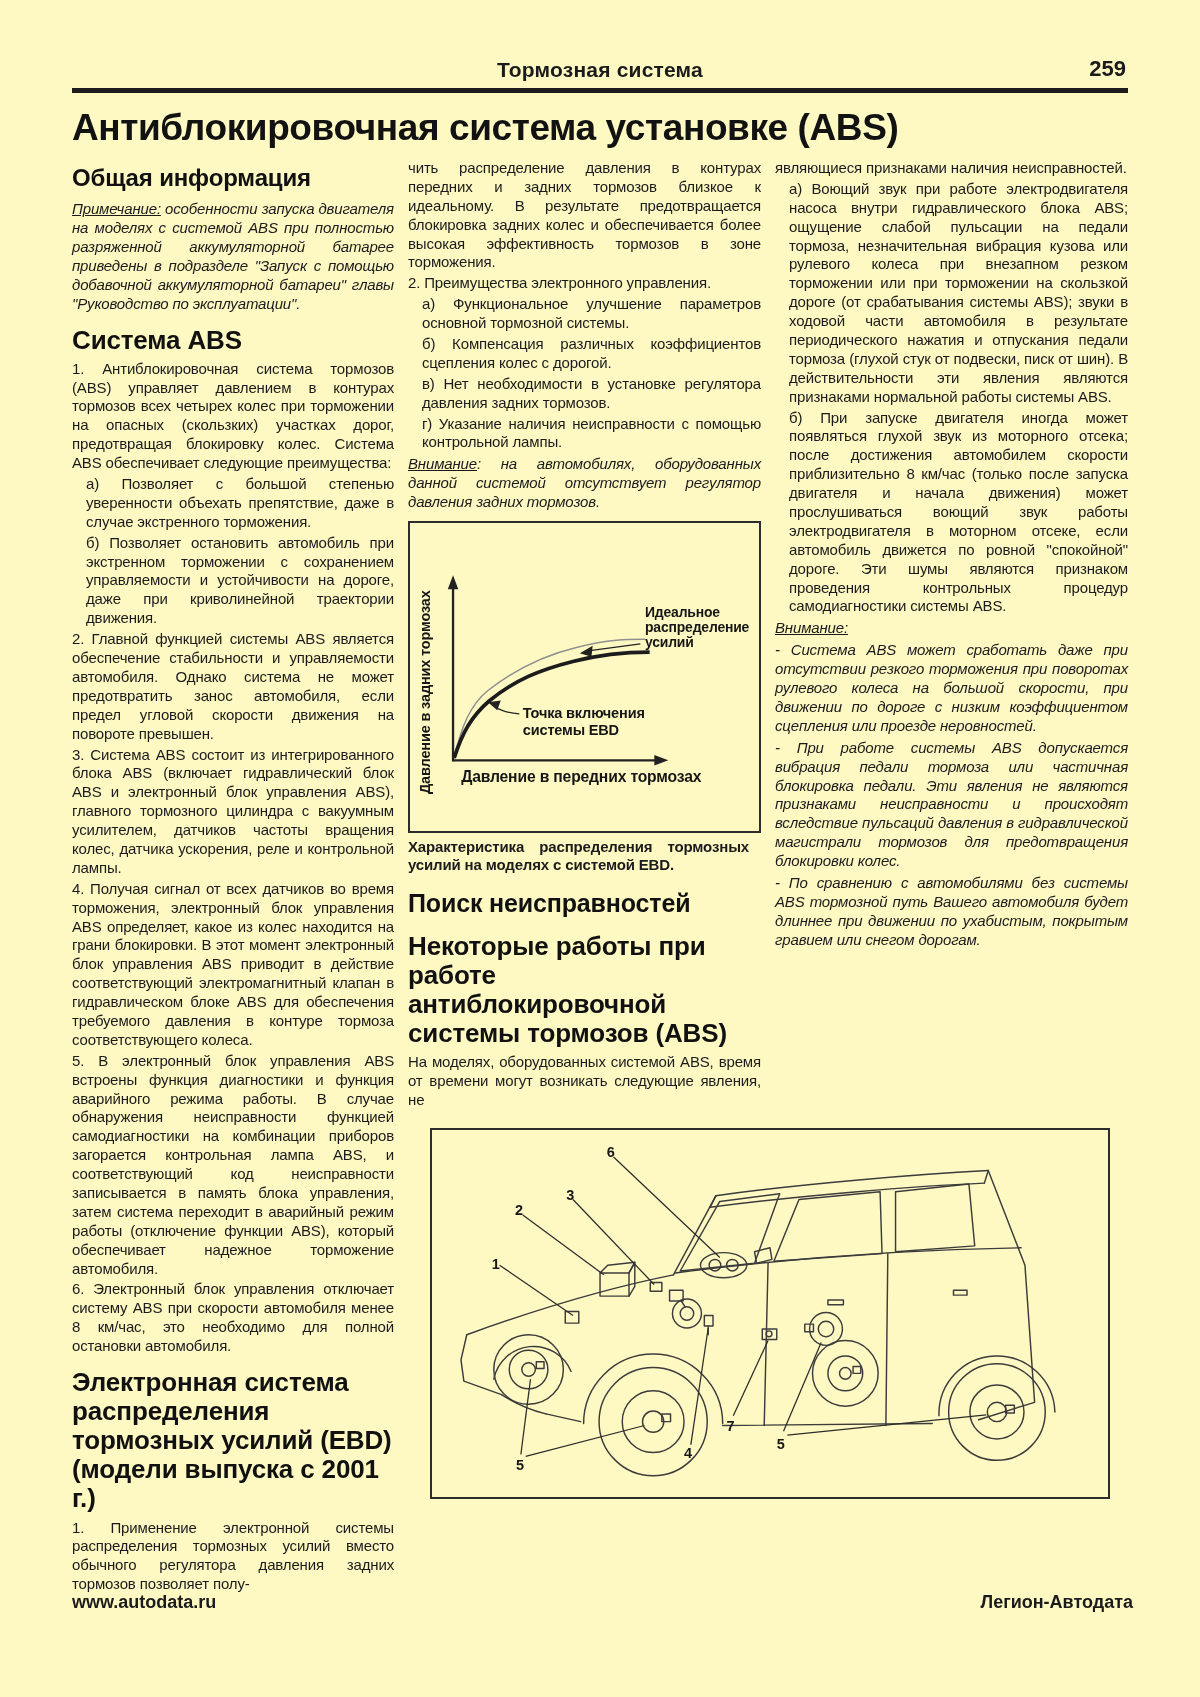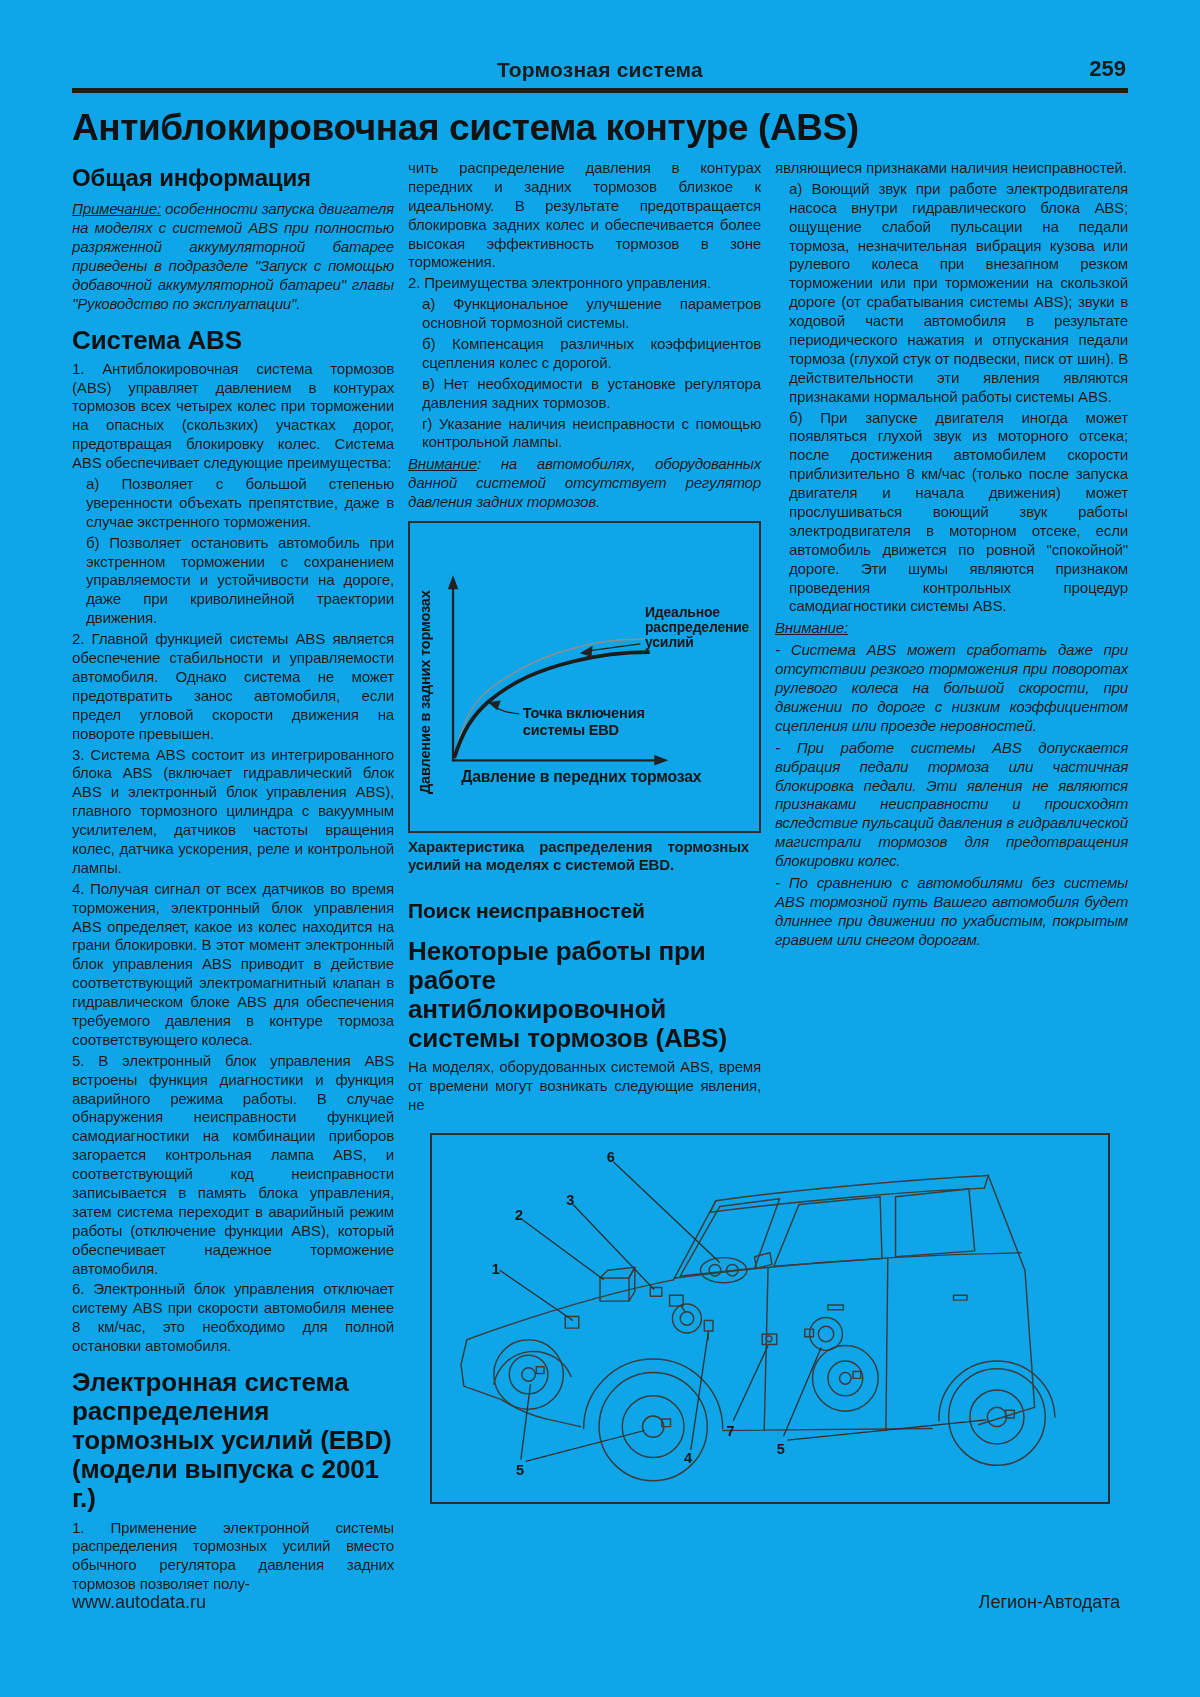--- a/index.html
+++ b/index.html
@@ -1,18 +1,18 @@
 <!DOCTYPE html>
 <html lang="ru"><head>
 <meta charset="utf-8">
 <style>
   html,body{margin:0;padding:0;background:#e9e8e4;}
   .page{
     position:relative;width:1200px;height:1697px;margin:0 auto;
-    background:#0ea5e9;color:#1b1b1b;overflow:hidden;
+    background:#fef9c3;color:#1b1b1b;overflow:hidden;
     font-family:"Liberation Sans","DejaVu Sans",sans-serif;
     -webkit-font-smoothing:antialiased;
   }
   .pagehead{
     display:flex;align-items:flex-end;justify-content:space-between;
     padding:56px 74px 6px 74px;font-weight:bold;
   }
   .ph-spacer{width:90px;}
   .ph-title{font-size:21px;letter-spacing:.2px;}
   .ph-num{font-size:22px;width:90px;text-align:right;}
@@ -26,53 +26,53 @@
   .col1{flex:0 0 322px;}
   .right{flex:1;min-width:0;}
   .cols{display:flex;gap:14px;align-items:flex-start;}
   .cols .col{flex:1;min-width:0;}
   p{margin:0 0 2px 0;text-align:justify;}
   .sub{padding-left:14px;}
   .note,.attn{font-style:italic;}
   .attn{margin-top:3px;}
   .ul{text-decoration:underline;}
   h2{font-size:24px;margin:4px 0 7px 0;color:#111;}
-  h2.h-trouble{font-size:21px;margin:24px 0 10px 0;}
+  h2.h-trouble{font-size:25px;margin:14px 0 10px 0;}
   h3{font-size:26px;line-height:1.12;margin:12px 0 5px 0;color:#111;}
   .chartfig{margin:9px 0 5px 0;border:2px solid #2d2d2d;background:transparent;}
   .chartfig svg{display:block;width:100%;height:auto;}
   .chartcaption{font-weight:bold;margin:3px 12px 8px 0;line-height:1.2;}
   .carfig{margin:16px 0 0 22px;width:676px;border:2px solid #2d2d2d;background:transparent;}
   .carfig svg{display:block;width:100%;height:auto;}
   .carcaption{
     font-weight:bold;font-size:16.5px;line-height:1.28;
     margin:9px 0 0 22px;width:676px;text-align:justify;
   }
   .pagefoot{
-    position:absolute;left:72px;right:80px;top:1592px;
-    display:flex;justify-content:space-between;font-weight:normal;font-size:18px;
+    position:absolute;left:72px;right:67px;top:1592px;
+    display:flex;justify-content:space-between;font-weight:bold;font-size:18px;
   }
   svg text{font-family:"Liberation Sans","DejaVu Sans",sans-serif;fill:#161616;}
   .lineart{stroke:#3c3c3c;fill:none;stroke-width:1.5;stroke-linecap:round;stroke-linejoin:round;}
   .leader{stroke:#2d2d2d;fill:none;stroke-width:1.3;}
   .callout{font-size:15px;font-weight:bold;}
 </style>
 </head>
 <body>
 
 <div class="page">
 
   <header class="pagehead">
     <span class="ph-spacer"></span>
     <span class="ph-title">Тормозная система</span>
     <span class="ph-num">259</span>
   </header>
   <div class="headrule"></div>
 
-  <h1 class="title">Антиблокировочная система контуре (ABS)</h1>
+  <h1 class="title">Антиблокировочная система установке (ABS)</h1>
 
   <div class="body">
 
     <div class="col col1">
       <h2>Общая информация</h2>
       <p class="note"><span class="ul">Примечание:</span> <span>особенности запуска двигателя на моделях с системой ABS при полностью разряженной аккумуляторной батарее приведены в подразделе "Запуск с помощью добавочной аккумуляторной батареи" главы "Руководство по эксплуатации".</span></p>
       <h3>Система ABS</h3>
       <p>1. Антиблокировочная система тормозов (ABS) управляет давлением в контурах тормозов всех четырех колес при торможении на опасных (скользких) участках дорог, предотвращая блокировку колес. Система ABS обеспечивает следующие преимущества:</p>
       <p class="sub">а) Позволяет с большой степенью уверенности объехать препятствие, даже в случае экстренного торможения.</p>
       <p class="sub">б) Позволяет остановить автомобиль при экстренном торможении с сохранением управляемости и устойчивости на дороге, даже при криволинейной траектории движения.</p>

